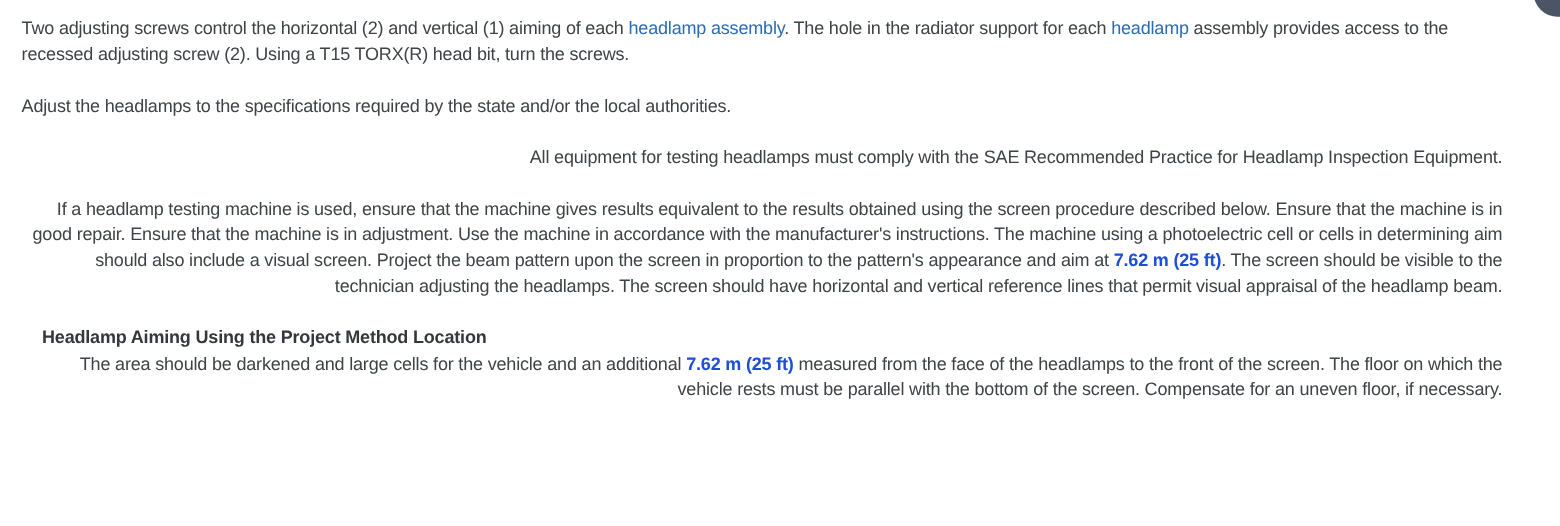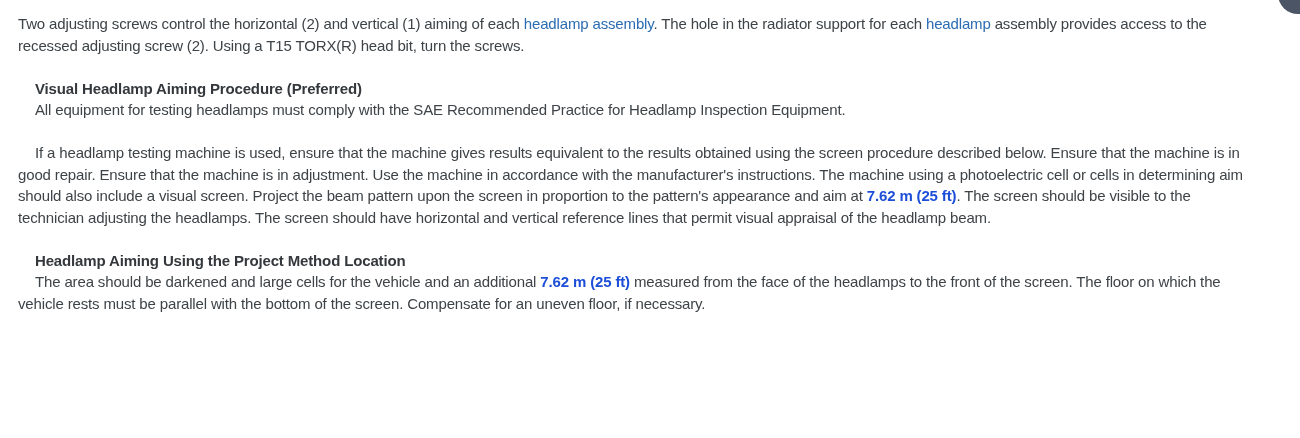--- a/index.html
+++ b/index.html
@@ -14,21 +14,21 @@
     width: 1300px; height: 342px;
     box-sizing: border-box;
     padding: 13px 48px 0 18px;
     overflow: hidden;
     font-size: 15px;
     line-height: 21.5px;
     letter-spacing: -0.15px;
     color: #3e4347;
   }
   .doc p, .doc .block { margin: 0 0 21.5px 0; }
-  .indent { text-indent: 17px; }
+  .indent { text-indent: 17px; text-align: right; }
   .h {
     font-weight: bold;
     text-indent: 17px;
     color: #34383c;
   }
   b { color: #1d4ed8; }
   a.link {
     color: #2b6cb3;
     text-decoration: none;
     cursor: pointer;
@@ -42,24 +42,24 @@
 </style>
 </head>
 <body style="background: rgb(255, 255, 255);">
 
 <div class="doc" style="color: rgb(62, 67, 71);">
 
   <div class="fab" style="background: rgb(75, 85, 101);"></div>
 
   <p><span>Two adjusting screws control the horizontal (2) and vertical (1) aiming of each </span><a class="link" style="color: rgb(43, 108, 179);">headlamp assembly</a><span>. The hole in the radiator support for each </span><a class="link" style="color: rgb(43, 108, 179);">headlamp</a><span> assembly provides access to the recessed adjusting screw (2). Using a T15 TORX(R) head bit, turn the screws.</span></p>
 
+  <p>Adjust the headlamps to the specifications required by the state and/or the local authorities.</p>
 
 
   <div class="block">
-    <div class="h">Visual Headlamp Aiming Procedure (Preferred)</div>
     <div class="indent">All equipment for testing headlamps must comply with the SAE Recommended Practice for Headlamp Inspection Equipment.</div>
   </div>
 
   <p class="indent"><span>If a headlamp testing machine is used, ensure that the machine gives results equivalent to the results obtained using the screen procedure described below. Ensure that the machine is in good repair. Ensure that the machine is in adjustment. Use the machine in accordance with the manufacturer's instructions. The machine using a photoelectric cell or cells in determining aim should also include a visual screen. Project the beam pattern upon the screen in proportion to the pattern's appearance and aim at </span><b>7.62 m (25 ft)</b><span>. The screen should be visible to the technician adjusting the headlamps. The screen should have horizontal and vertical reference lines that permit visual appraisal of the headlamp beam.</span></p>
 
   <div class="block">
     <div class="h">Headlamp Aiming Using the Project Method Location</div>
     <div class="indent"><span>The area should be darkened and large cells for the vehicle and an additional </span><b>7.62 m (25 ft)</b><span> measured from the face of the headlamps to the front of the screen. The floor on which the vehicle rests must be parallel with the bottom of the screen. Compensate for an uneven floor, if necessary.</span></div>
   </div>
 

